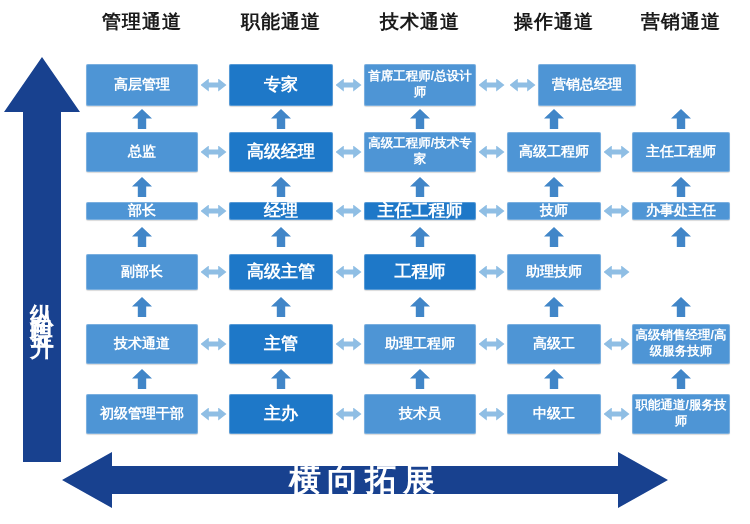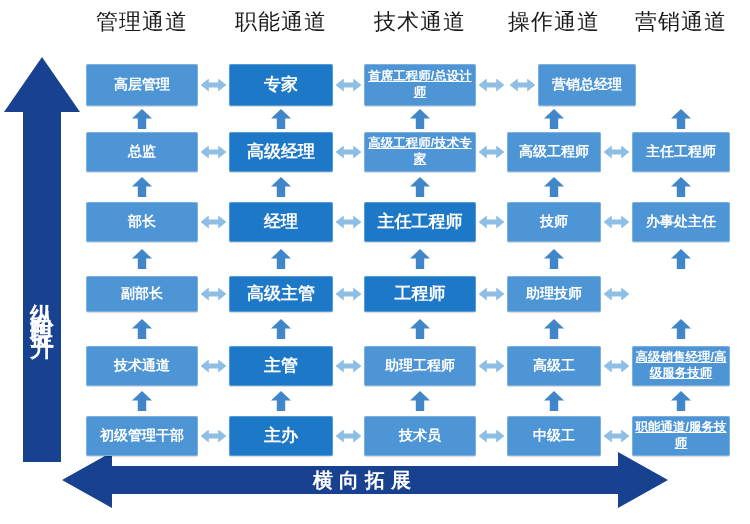--- a/index.html
+++ b/index.html
@@ -23,46 +23,46 @@
 
   
   .grid{position:absolute;left:86px;top:10px;width:644px;}
   .row{display:flex;width:644px;}
   .row > div{display:flex;align-items:center;justify-content:center;}
   .w1{width:112px;} .w2{width:104px;} .w3{width:112px;} .w4{width:94px;} .w5{width:98px;}
   .g{width:31px;}
 
   .hdr-row{height:24px;margin-bottom:30px;}
   .hdr{
-    font-size:22px;font-weight:normal;color:var(--header-text);
+    font-size:19px;font-weight:bold;color:var(--header-text);
     letter-spacing:1px;white-space:nowrap;
   }
 
-  .h42{height:42px;} .h40{height:40px;} .h36{height:36px;} .h34{height:40px;}
+  .h42{height:42px;} .h40{height:40px;} .h36{height:36px;} .h34{height:18px;}
   .ah26{height:26px;} .ah30{height:30px;} .ah34{height:34px;}
 
   .box{
     height:100%;
     color:var(--box-text);
     font-weight:bold;
     font-size:14px;
     text-align:center;
     line-height:1.25;
     border-radius:2px;
     background:linear-gradient(180deg,var(--box-light),var(--box-light));
     background-color:var(--box-light);
     box-shadow:inset 0 0 0 1px rgba(255,255,255,0.25), 0 1px 1px rgba(0,0,0,0.15);
     padding:2px 3px;
   }
   .box.dark{
     background:linear-gradient(180deg,var(--box-dark),var(--box-dark));
     background-color:var(--box-dark);
     font-size:17px;
   }
-  .box.small{font-size:12.5px;text-decoration:underline;}
+  .box.small{font-size:12.5px;}
 
   
   .uparrow{
     display:block;width:20px;height:20px;
     background:var(--up-arrow);
     clip-path:polygon(50% 0,100% 48%,71% 48%,71% 100%,29% 100%,29% 48%,0 48%);
   }
   
   .harrow{
     display:block;width:26px;height:13px;
@@ -77,21 +77,21 @@
     position:absolute;left:0;top:148px;width:76px;height:200px;
     display:flex;align-items:center;justify-content:center;
     writing-mode:vertical-rl;text-orientation:upright;
     color:var(--box-text);font-size:24px;font-weight:bold;letter-spacing:10px;
   }
   .h-axis{position:absolute;left:62px;top:452px;width:606px;height:56px;}
   .h-axis svg{position:absolute;inset:0;display:block;}
   .h-axis .hlabel{
     position:absolute;inset:0;
     display:flex;align-items:center;justify-content:center;
-    color:var(--box-text);font-size:20px;font-weight:bold;letter-spacing:6px;
+    color:var(--box-text);font-size:32px;font-weight:bold;letter-spacing:6px;
   }
   .axis-fill{fill:var(--axis-arrow);}
 </style>
 </head>
 <body>
 
 <div class="stage">
 
   <div class="v-axis">
     <svg viewBox="0 0 76 405" preserveAspectRatio="none">

